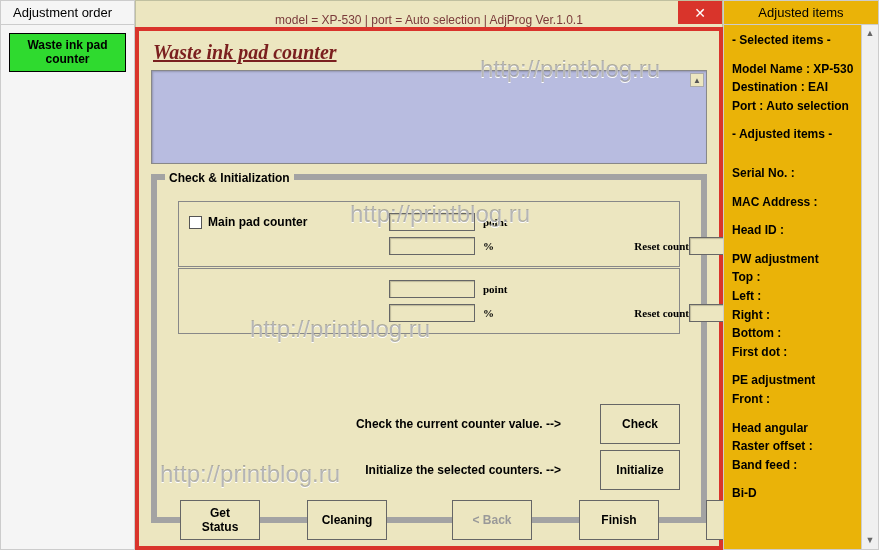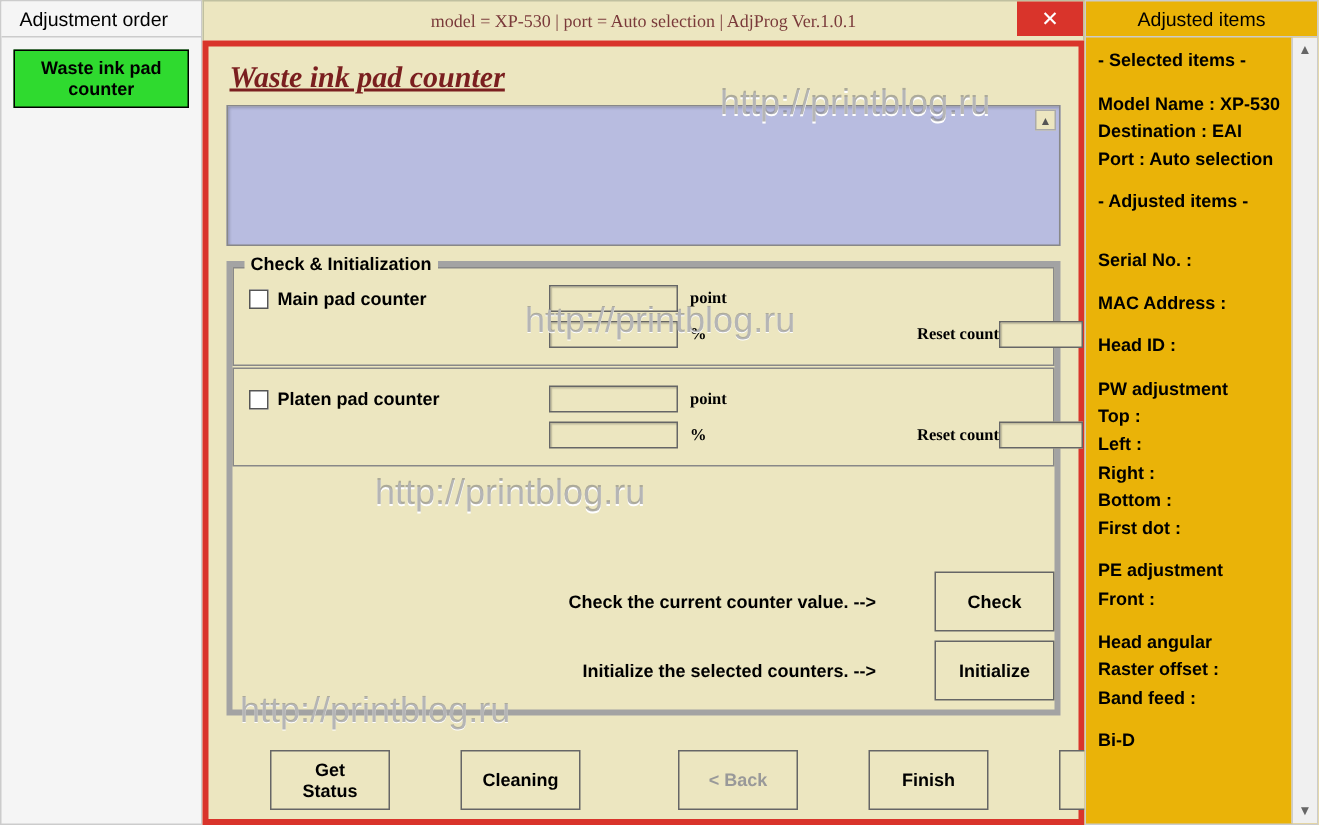--- a/index.html
+++ b/index.html
@@ -43,27 +43,26 @@
     width: 588px;
     height: 100%;
     background: #fff;
   }
   .titlebar {
     height: 27px;
     background: #ece6c0;
     color: #7a3a3a;
     font-size: 12px;
     display: flex;
-    align-items: center;
+    align-items: flex-end;
     justify-content: center;
     border-top: 1px solid #c0c0a0;
     border-left: 1px solid #c0c0a0;
     border-right: 1px solid #c0c0a0;
     position: relative;
-    font-family: Liberation Serif, serif;
   }
   .close-btn {
     position: absolute;
     right: 0; top: 0;
     width: 44px;
     height: 23px;
     background: #d9342b;
     color: #fff;
     display: flex;
     align-items: center;
@@ -101,23 +100,23 @@
     right: 2px;
     top: 2px;
     width: 14px;
     height: 14px;
     background: #ece6c0;
     border: 1px solid #aaa;
     display:flex;align-items:center;justify-content:center;
     font-size:8px;color:#555;
   }
   .fieldset {
-    border: 4px solid #a3a3a3;
+    border: 6px solid #a3a3a3;
     margin-top: 10px;
-    padding: 0;
+    padding: 21px;
     position: relative;
   }
   .fieldset .legend {
     position: absolute;
     top: -9px;
     left: 8px;
     background: #ece6c0;
     padding: 0 4px;
     font-size: 12px;
     font-weight: bold;
@@ -268,24 +267,20 @@
           <div style="grid-column:4/7;grid-row:1;"></div>
 
           <div style="grid-column:1;grid-row:2;"></div>
           <div class="num-field" style="grid-column:2;grid-row:2;"></div>
           <span class="unit-lbl" style="grid-column:3;grid-row:2;">%</span>
           <span class="unit-lbl" style="grid-column:5;grid-row:2;text-align:right;">Reset count</span>
           <div class="num-field small" style="grid-column:6;grid-row:2;"></div>
         </div>
 
         <div class="pad-group">
-          <div class="checkbox-cell" style="grid-row:1;">
-            <span class="win-check"></span>
-            <span class="pad-label">Platen pad counter</span>
-          </div>
           <div class="num-field" style="grid-column:2;grid-row:1;"></div>
           <span class="unit-lbl" style="grid-column:3;grid-row:1;">point</span>
           <div style="grid-column:4/7;grid-row:1;"></div>
 
           <div style="grid-column:1;grid-row:2;"></div>
           <div class="num-field" style="grid-column:2;grid-row:2;"></div>
           <span class="unit-lbl" style="grid-column:3;grid-row:2;">%</span>
           <span class="unit-lbl" style="grid-column:5;grid-row:2;text-align:right;">Reset count</span>
           <div class="num-field small" style="grid-column:6;grid-row:2;"></div>
         </div>

